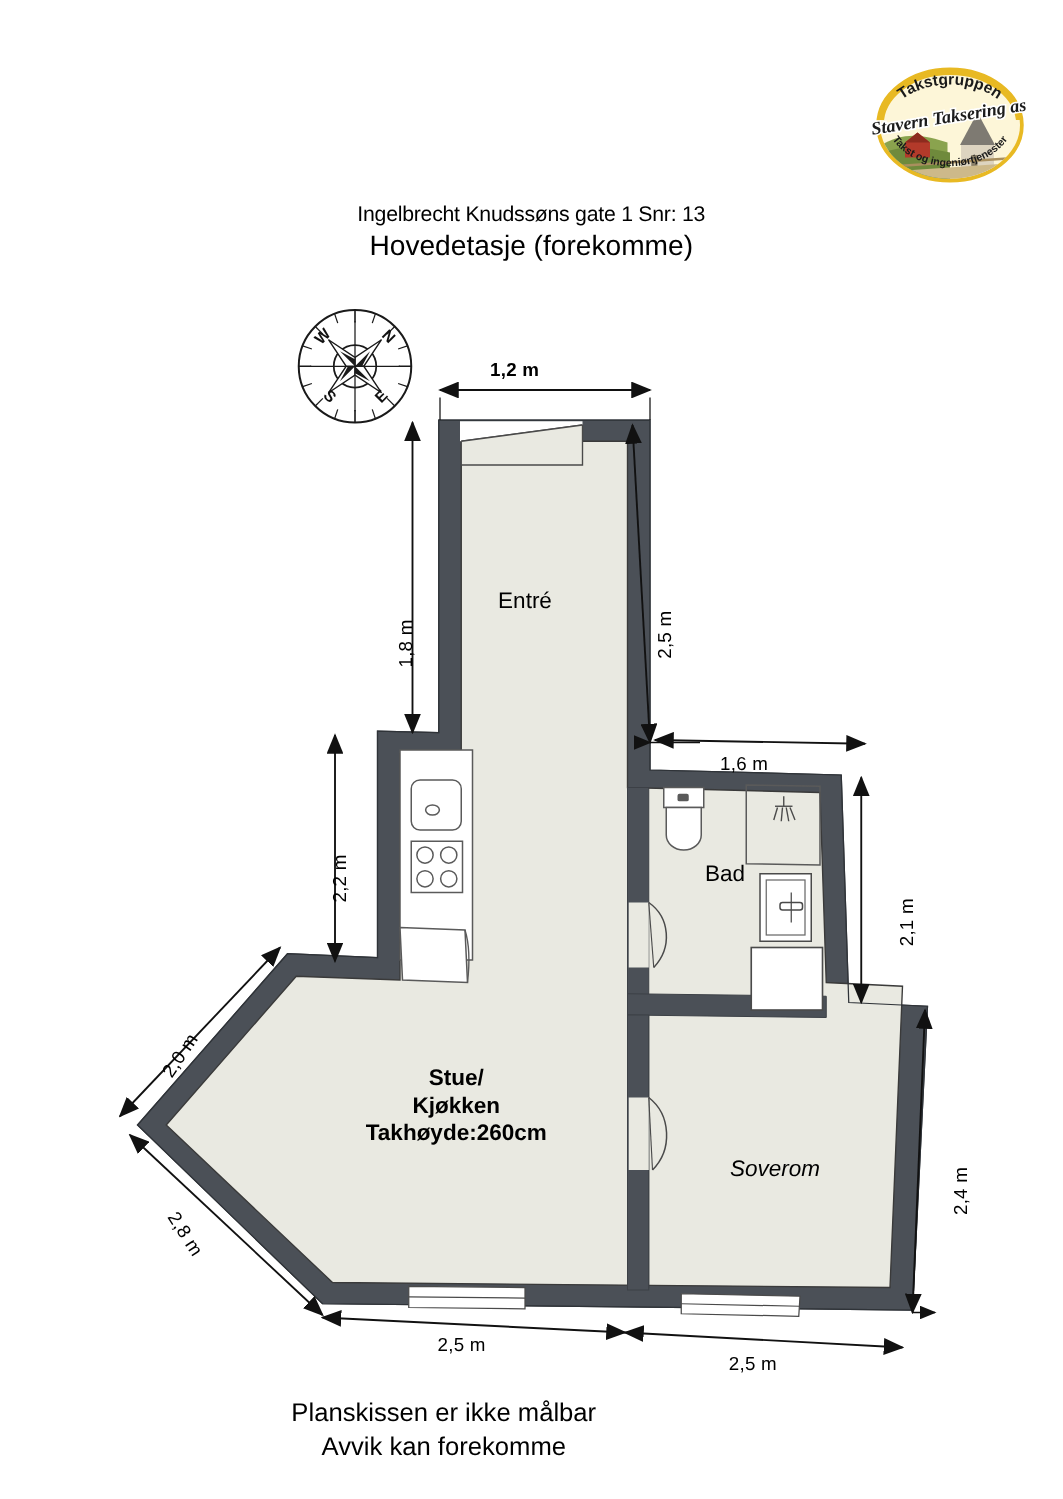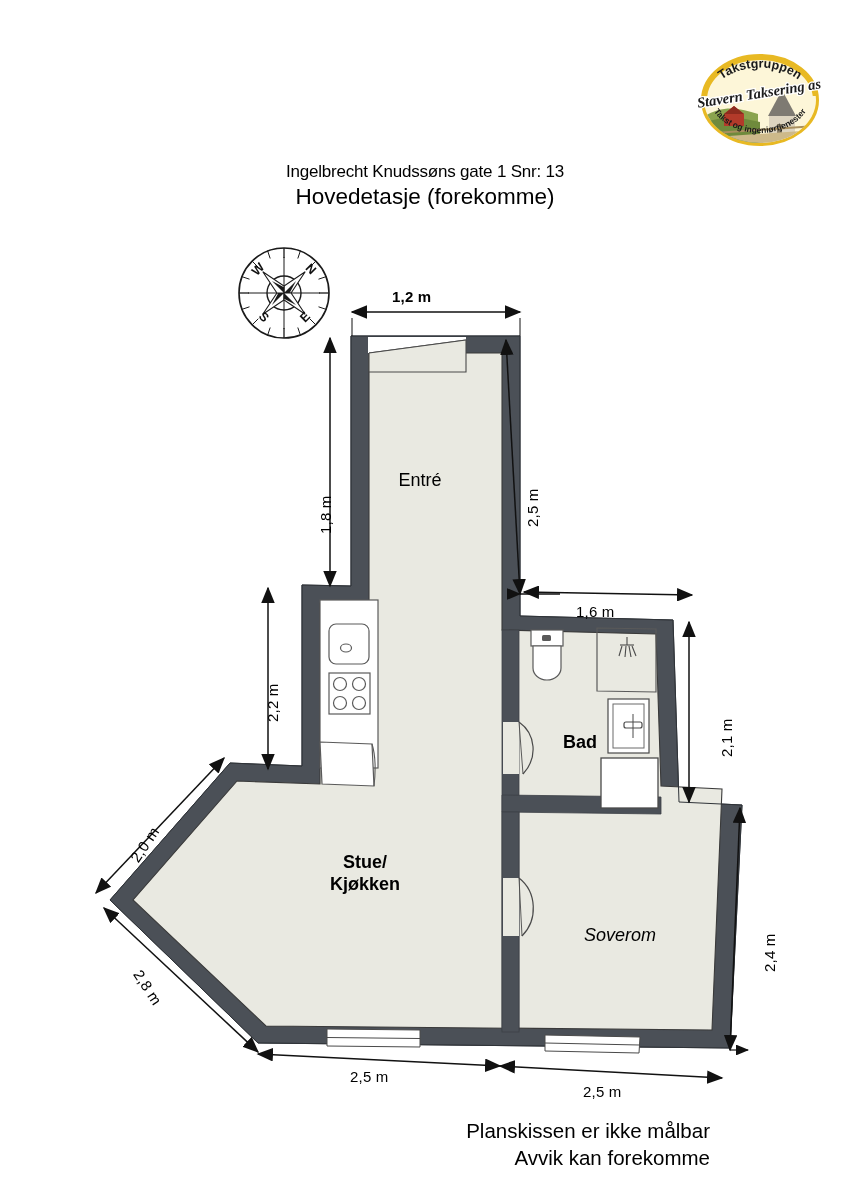--- a/index.html
+++ b/index.html
@@ -68,21 +68,21 @@
   
   .room-label {
     position: absolute;
     font-size: 18px;
     text-align: center;
     white-space: nowrap;
     line-height: 1.22;
     pointer-events: none;
   }
   #label-entre { left: 345px; top: 470px; width: 150px; }
-  #label-bad   { left: 515px; top: 732px; width: 130px; font-weight: bold; }
+  #label-bad   { left: 515px; top: 689px; width: 130px; }
   #label-soverom { left: 545px; top: 925px; width: 150px; font-style: italic; }
   #label-stue  { left: 230px; top: 852px; width: 270px; font-weight: bold; }
 
   
   .dim {
     position: absolute;
     font-size: 15px;
     white-space: nowrap;
     letter-spacing: 0.2px;
     pointer-events: none;
@@ -99,21 +99,21 @@
   #dim-28 { left: 139px; top: 995px; transform: rotate(57deg) translate(-50%, 0); }
   #dim-25b { left: 350px; top: 1068px; }
   #dim-25c { left: 583px; top: 1083px; }
 
   
   #footer {
     position: absolute;
     left: 0;
     top: 1117px;
     width: 710px;
-    text-align: right;
+    text-align: center;
     font-size: 20.5px;
     line-height: 1.34;
   }
   #footer div { white-space: nowrap; }
 </style>
 </head>
 <body>
 
 <div id="logo">
   <svg width="132" height="116" viewBox="0 0 132 116" xmlns="http://www.w3.org/2000/svg">
@@ -393,20 +393,21 @@
   </g>
 </svg>
 </div>
 
 <div class="room-label" id="label-entre">Entré</div>
 <div class="room-label" id="label-bad">Bad</div>
 <div class="room-label" id="label-soverom">Soverom</div>
 <div class="room-label" id="label-stue">
   <div>Stue/</div>
   <div>Kjøkken</div>
+  <div>Takhøyde:260cm</div>
 </div>
 
 <div class="dim" id="dim-12">1,2 m</div>
 <div class="dim" id="dim-18">1,8 m</div>
 <div class="dim" id="dim-25a">2,5 m</div>
 <div class="dim" id="dim-16">1,6 m</div>
 <div class="dim" id="dim-22">2,2 m</div>
 <div class="dim" id="dim-21">2,1 m</div>
 <div class="dim" id="dim-24">2,4 m</div>
 <div class="dim" id="dim-20">2,0 m</div>

